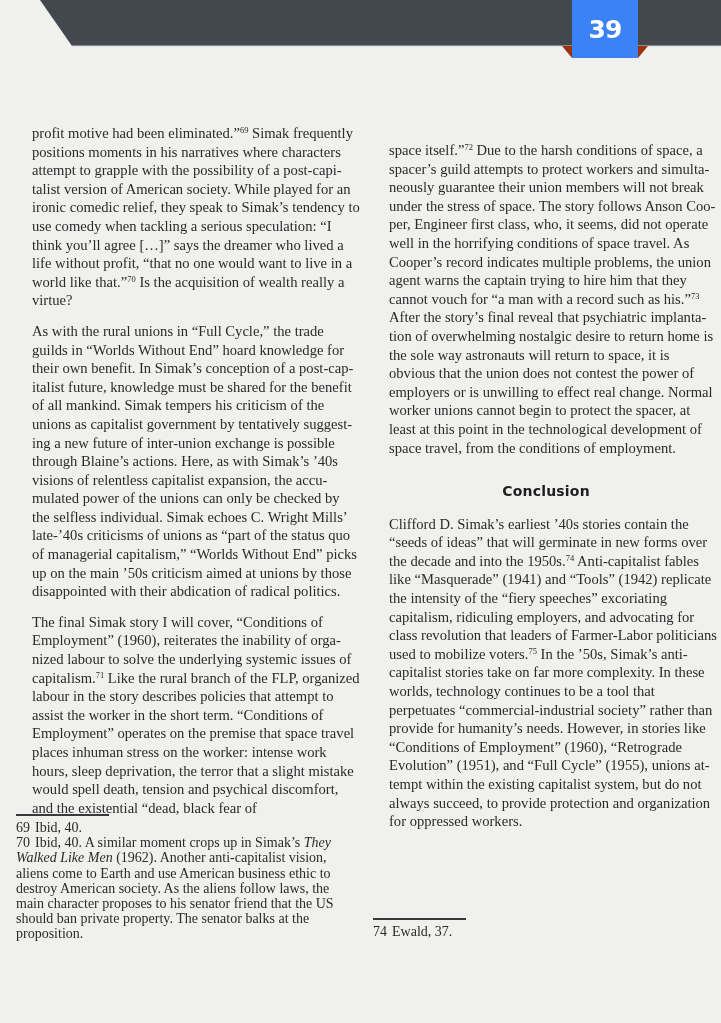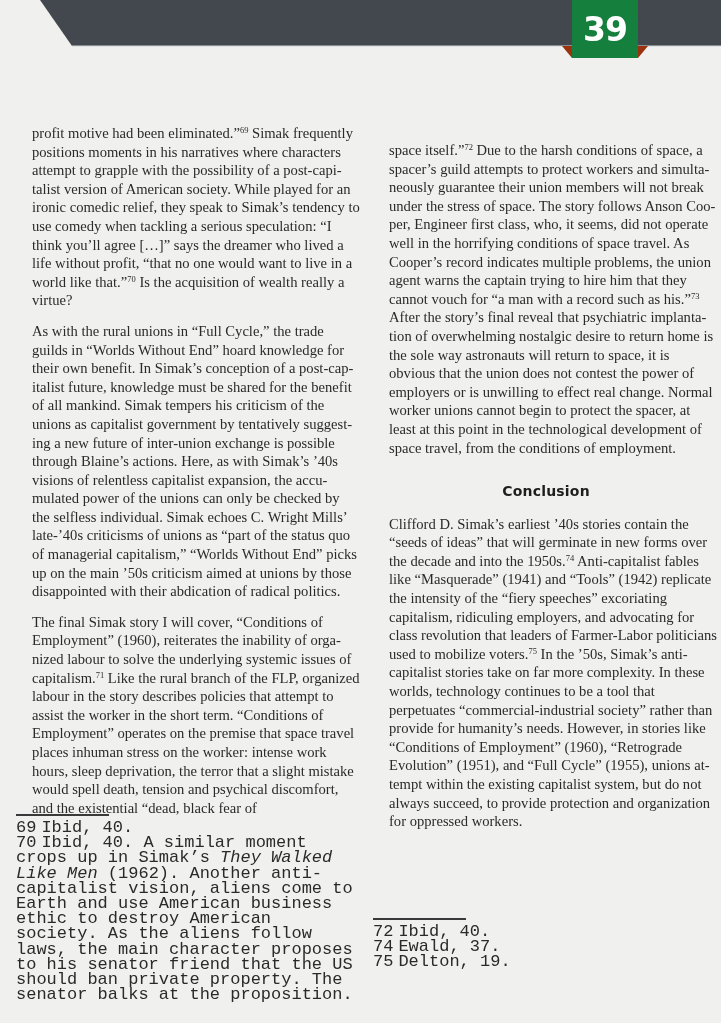--- a/index.html
+++ b/index.html
@@ -9,25 +9,25 @@
     position: relative;
     font-family: "DejaVu Serif", "Liberation Serif", serif;
     color: #2a2a2a;
   }
   .header-bar {
     position: absolute; left: 0; top: 0; width: 721px; height: 46px;
   }
   .header-bar svg { display: block; }
   .page-badge {
     position: absolute; left: 572px; top: 0; width: 66px; height: 58px;
-    background: #15803d;
+    background: #3b82f6;
     color: #fff;
     font-family: "DejaVu Sans", sans-serif;
     font-weight: bold;
-    font-size: 33px;
+    font-size: 25px;
     letter-spacing: -1px;
     display: flex; align-items: center; justify-content: center;
     line-height: 1;
   }
   .col {
     position: absolute;
     font-family: "Liberation Serif", "DejaVu Serif", serif;
     font-size: 14.6px;
     line-height: 18.6px;
     text-align: left;
@@ -41,22 +41,22 @@
     font-family: "DejaVu Sans", sans-serif;
     font-weight: bold;
     font-size: 14px;
     text-align: center;
     margin: 25px 0 14px 0;
     letter-spacing: 0.2px;
     color: #1e1e1e;
   }
   .footnotes {
     position: absolute;
-    font-family: Liberation Mono, monospace;
-    font-size: 17px;
+    font-family: Liberation Serif, serif;
+    font-size: 14px;
     line-height: 15.2px;
     color: #2a2a2a;
   }
   .footnotes-left { left: 16px; top: 814px; width: 340px; }
   .footnotes-right { left: 373px; top: 918px; width: 340px; }
   .fn-rule { width: 93px; height: 0; border-top: 2px solid #3a3a3a; margin-bottom: 4px; }
   .fn { margin: 0; }
   .fn-num { margin-right: 5px; }
   em { font-style: italic; margin-top: 27px; }
 </style>
@@ -88,17 +88,15 @@
 <div class="footnotes footnotes-left">
   <div class="fn-rule"></div>
   <div class="fn-list">
       <p class="fn"><span class="fn-num">69</span>Ibid, 40.</p>
       <p class="fn"><span class="fn-num">70</span>Ibid, 40. A similar moment crops up in Simak’s <em>They Walked Like Men</em> (1962). Another anti-capitalist vision, aliens come to Earth and use American business ethic to destroy American society. As the aliens follow laws, the main character proposes to his senator friend that the US should ban private property. The senator balks at the proposition.</p>
     </div>
 </div>
 <div class="footnotes footnotes-right">
   <div class="fn-rule"></div>
   <div class="fn-list">
-      <p class="fn"><span class="fn-num">72</span>Ibid, 40.</p>
       <p class="fn"><span class="fn-num">74</span>Ewald, 37.</p>
-      <p class="fn"><span class="fn-num">75</span>Delton, 19.</p>
     </div>
 </div>
 
 </body></html>

